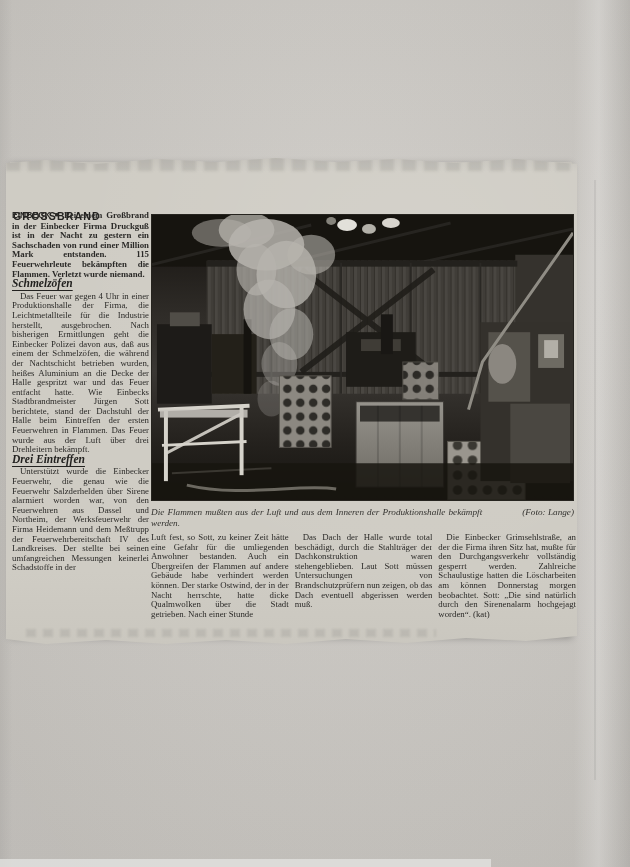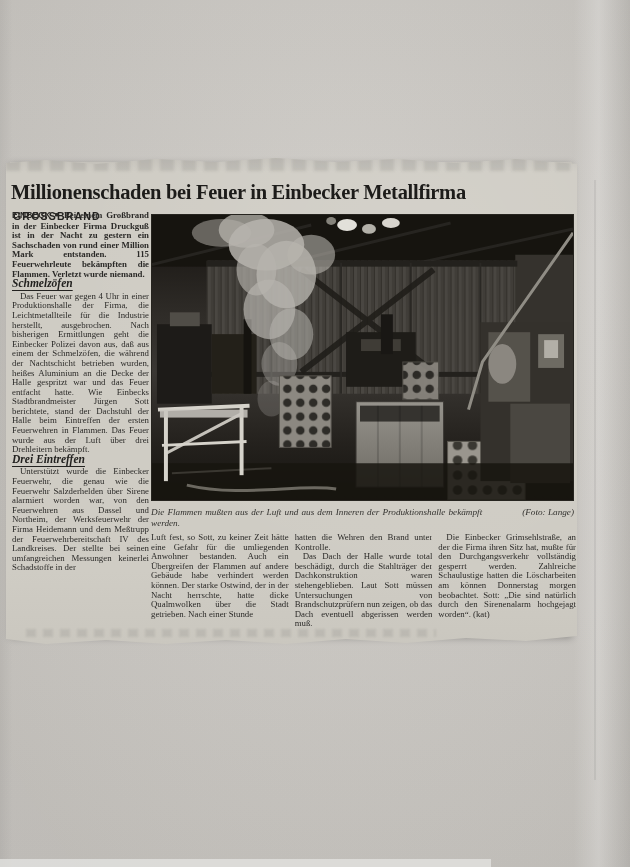--- a/index.html
+++ b/index.html
@@ -92,21 +92,20 @@
 <div class="crease"></div>
 <div class="scan-bottom-strip"></div>
 
 <div class="clip-shadow"></div>
 
 <div class="clipping">
   <div class="ghost-top"></div>
   <div class="ghost-bottom"></div>
 
   <div class="kicker">GROSSBRAND</div>
-  <h1 class="headline" style="margin:0;">Millionenschaden bei Feuer in Einbecker Metallfirma</h1>
 
   <div class="left-col">
     <p class="lead"><span class="dateline">EINBECK</span> <span class="bullet">■</span> <span>Bei einem Großbrand in der Einbecker Firma Druckguß ist in der Nacht zu gestern ein Sachschaden von rund einer Million Mark entstanden. 115 Feuerwehrleute bekämpften die Flammen. Verletzt wurde niemand.</span></p>
 
     <span class="subhead">Schmelzöfen</span>
     <p class="indent">Das Feuer war gegen 4 Uhr in einer Produktionshalle der Firma, die Leichtmetallteile für die Industrie herstellt, ausgebrochen. Nach bisherigen Ermittlungen geht die Einbecker Polizei davon aus, daß aus einem der Schmelzöfen, die während der Nachtschicht betrieben wurden, heißes Aluminium an die Decke der Halle gespritzt war und das Feuer entfacht hatte. Wie Einbecks Stadtbrandmeister Jürgen Sott berichtete, stand der Dachstuhl der Halle beim Eintreffen der ersten Feuerwehren in Flammen. Das Feuer wurde aus der Luft über drei Drehleitern bekämpft.</p>
 
     <span class="subhead">Drei Eintreffen</span>
     <p class="indent">Unterstützt wurde die Einbecker Feuerwehr, die genau wie die Feuerwehr Salzderhelden über Sirene alarmiert worden war, von den Feuerwehren aus Dassel und Northeim, der Werksfeuerwehr der Firma Heidemann und dem Meßtrupp der Feuerwehrbereitschaft IV des Landkreises. Der stellte bei seinen umfangreichen Messungen keinerlei Schadstoffe in der</p>
   </div>
@@ -209,20 +208,19 @@
   <div class="caption">
     <span class="credit">(Foto: Lange)</span>
     <span>Die Flammen mußten aus der Luft und aus dem Inneren der Produktionshalle bekämpft werden.</span>
   </div>
 
   <div class="cols">
     <div class="col">
       <p>Luft fest, so Sott, zu keiner Zeit hätte eine Gefahr für die umliegenden Anwohner bestanden. Auch ein Übergreifen der Flammen auf andere Gebäude habe verhindert werden können. Der starke Ostwind, der in der Nacht herrschte, hatte dicke Qualmwolken über die Stadt getrieben. Nach einer Stunde</p>
     </div>
     <div class="col">
-      <p>hatten die Wehren den Brand unter Kontrolle.</p>
       <p class="indent">Das Dach der Halle wurde total beschädigt, durch die Stahlträger der Dachkonstruktion waren stehengeblieben. Laut Sott müssen Untersuchungen von Brandschutzprüfern nun zeigen, ob das Dach eventuell abgerissen werden muß.</p>
     </div>
     <div class="col">
       <p class="indent"><span>Die Einbecker Grimsehlstraße, an der die Firma ihren Sitz hat, mußte für den Durchgangsverkehr vollständig gesperrt werden. Zahlreiche Schaulustige hatten die Löscharbeiten am können Donnerstag morgen beobachtet. Sott: „Die sind natürlich durch den Sirenenalarm hochgejagt worden“.</span> <span class="byline">(kat)</span></p>
     </div>
   </div>
 </div>
 
 </body></html>

